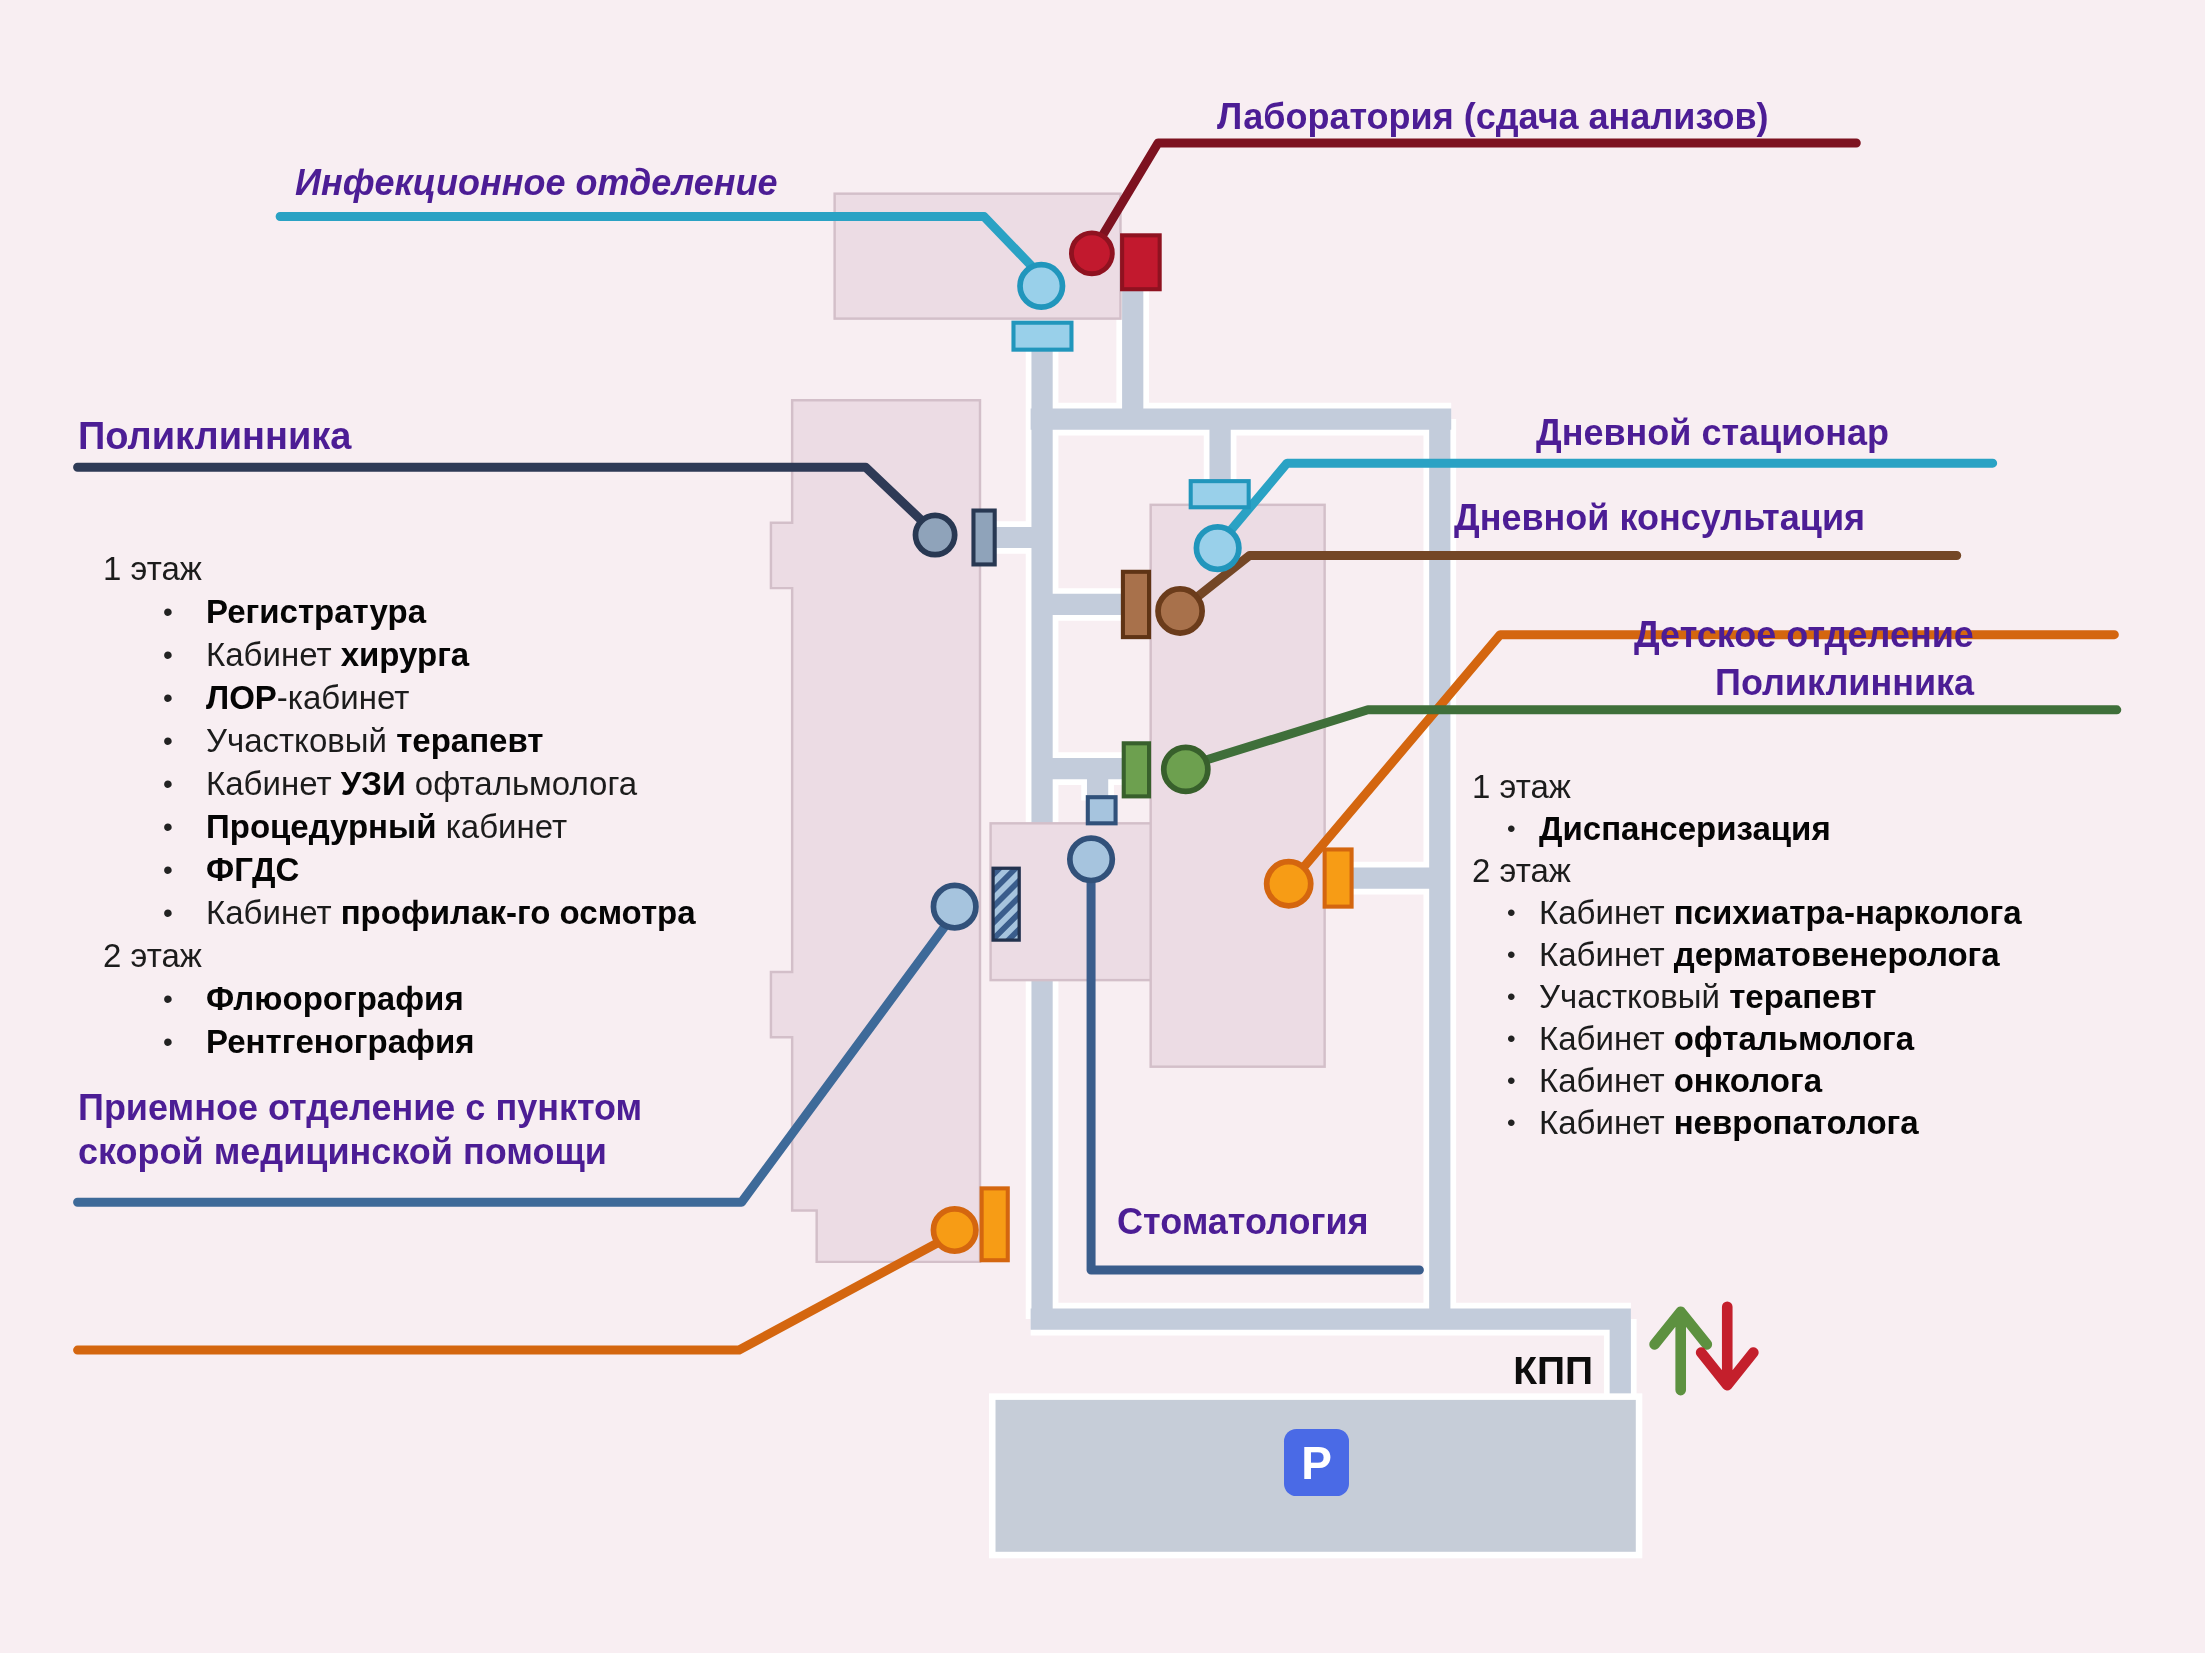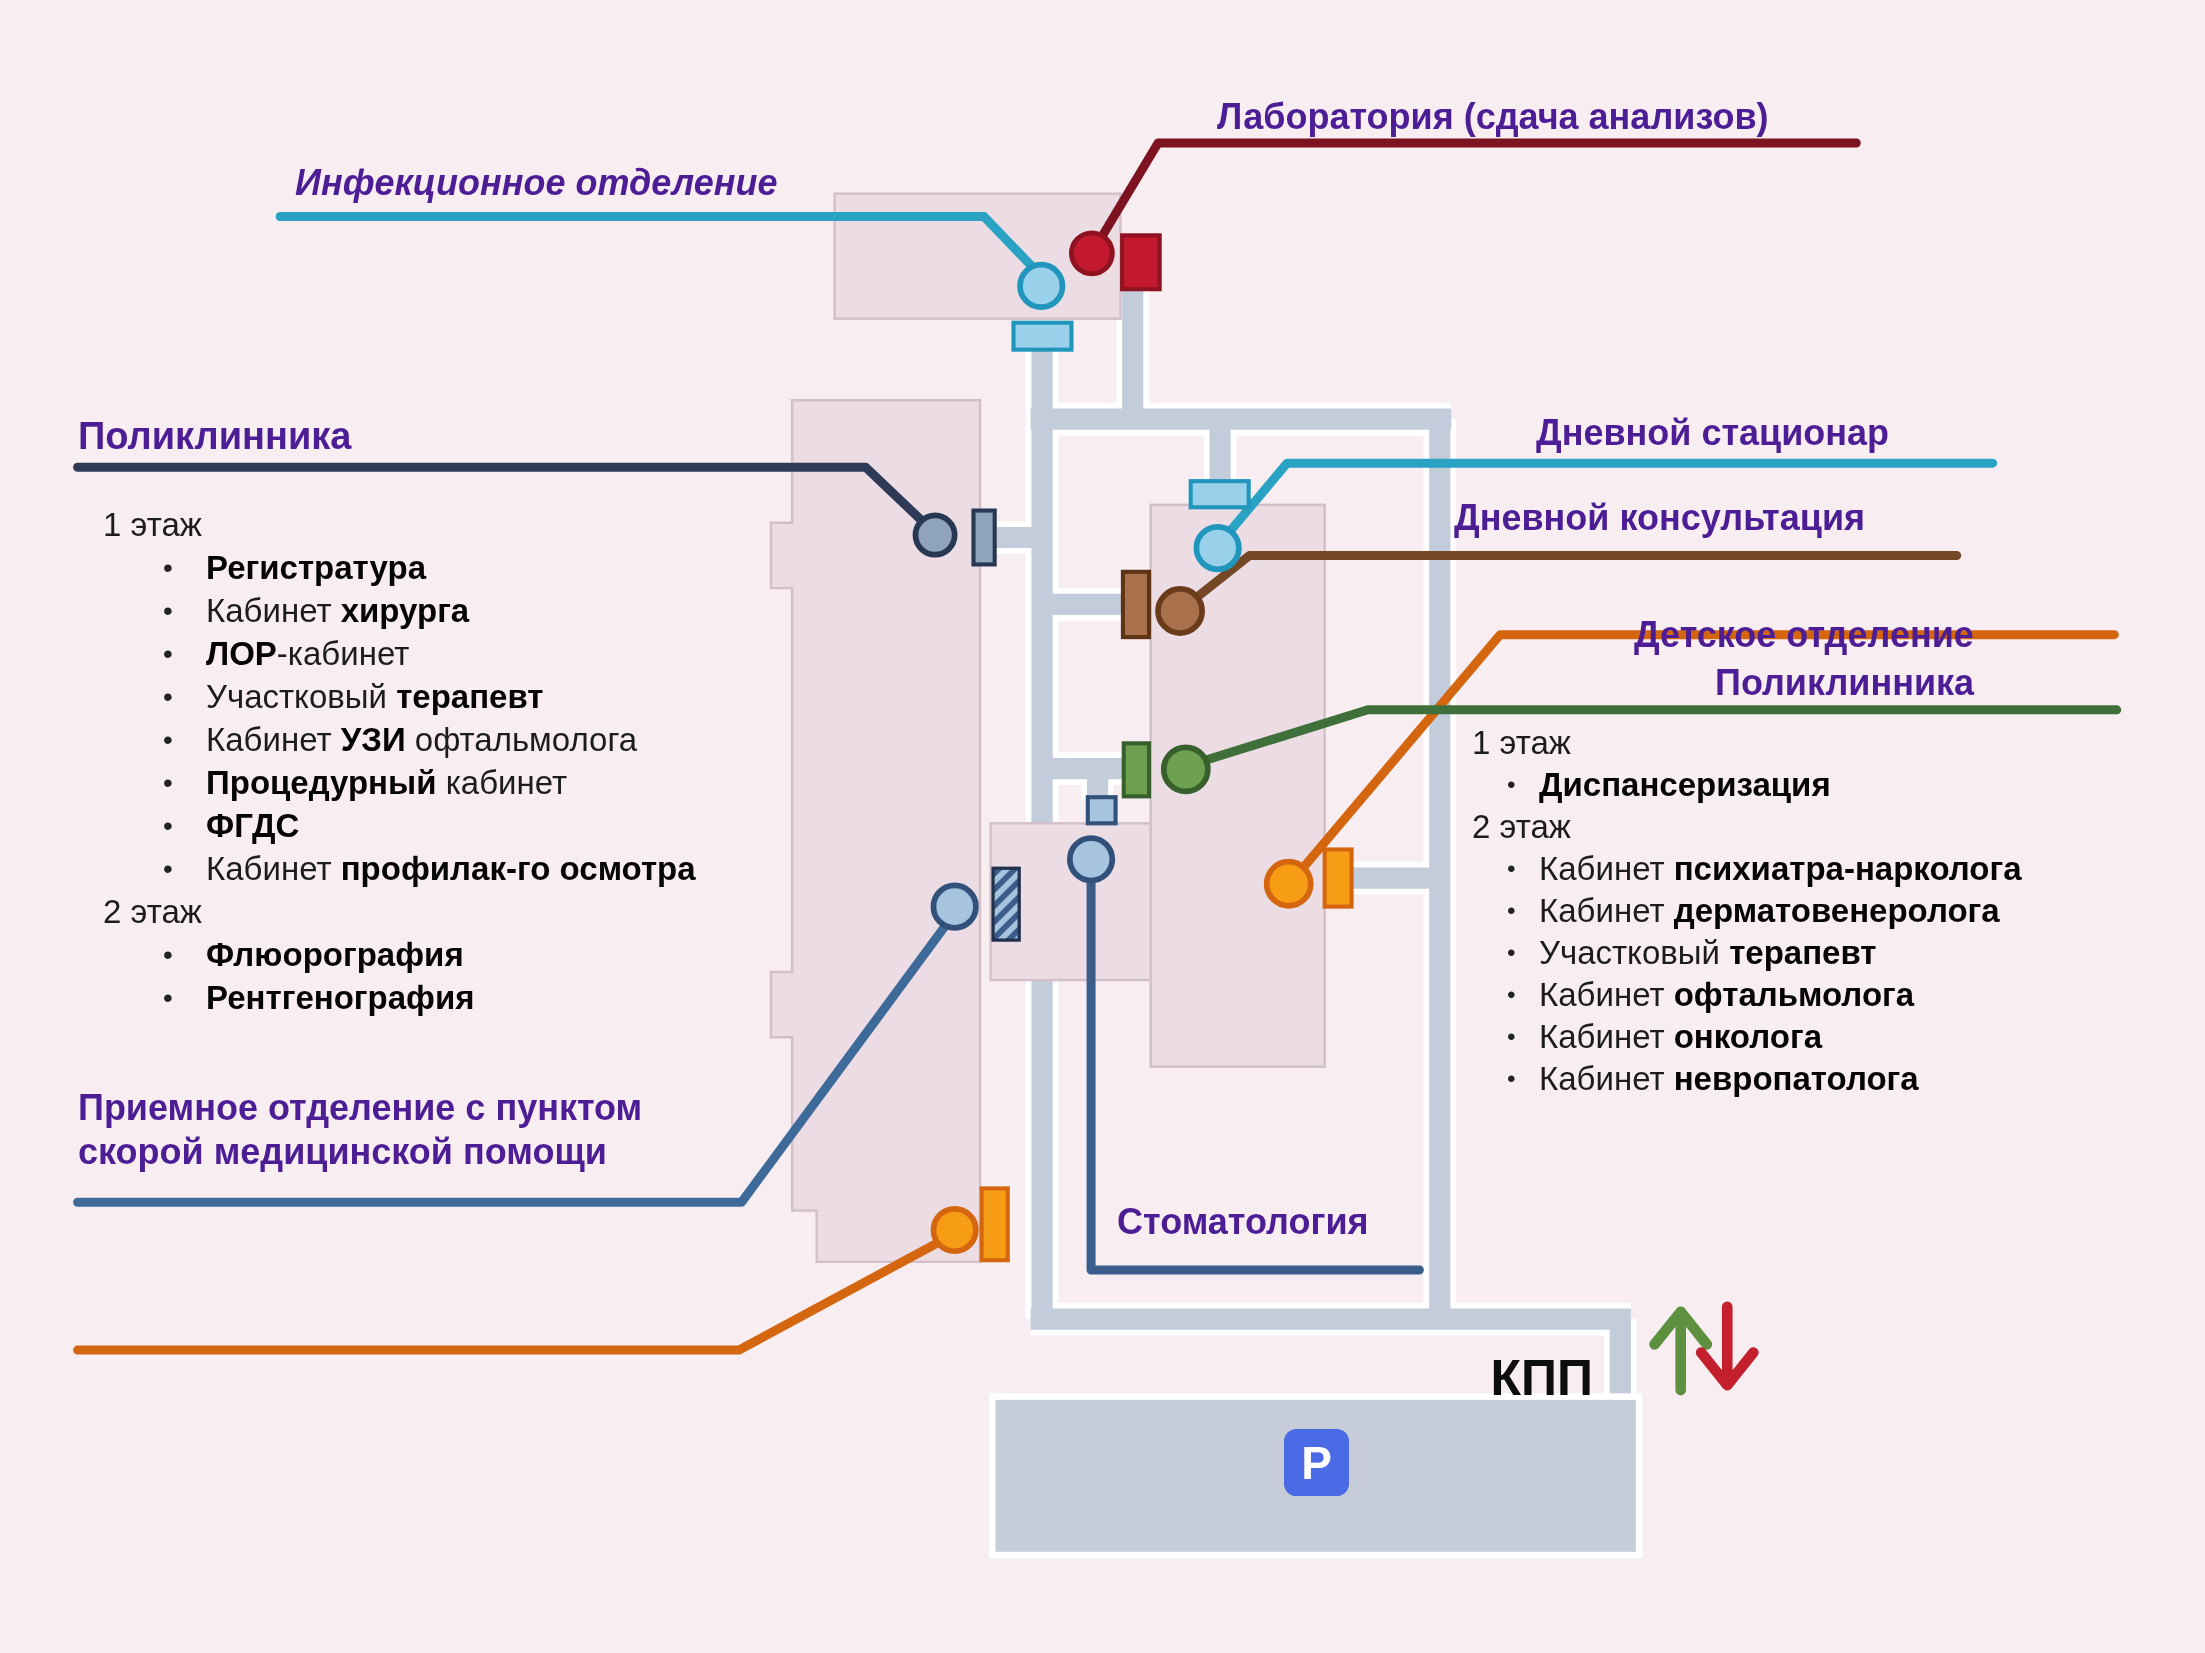--- a/index.html
+++ b/index.html
@@ -9,32 +9,32 @@
     font-family:"Liberation Sans", sans-serif;
     color:#2e3a56;
   }
   #stage{position:absolute;inset:0;width:2205px;height:1654px;}
   svg#map{position:absolute;left:0;top:0;}
 
   .lbl{position:absolute;font-weight:700;font-size:36px;color:#4c1d95;white-space:nowrap;}
   .lbl.right{text-align:left;}
   .lbl.big{font-size:38px;}
 
-  .list{position:absolute;font-size:33px;color:#1c1c1c;}
+  .list{position:absolute;font-size:33px;color:#1c1c1c;margin-top:44px;}
   .list .row{line-height:43px;white-space:nowrap;}
   #right-list .row{line-height:42px;}
   .row .floor{font-weight:400;}
   .row.item{padding-left:103px;position:relative;}
   #right-list .row.item{padding-left:67px;}
   .row.item .bullet{position:absolute;left:60px;top:0;font-size:28px;color:#222;}
   #right-list .row.item .bullet{left:35px;font-size:24.5px;}
   .row .b{font-weight:700;color:#050505;}
 
   #kpp-label{position:absolute;left:1438px;top:1349px;width:155px;text-align:right;
-    font-weight:700;font-size:50px;color:#0d0d0d;}
+    font-weight:700;font-size:39px;color:#0d0d0d;}
   #parking-sign{position:absolute;left:1284px;top:1429px;width:65px;height:67px;
     background:#4a6ae6;border-radius:12.3px;color:#ffffff;font-weight:700;font-size:46px;
     display:flex;align-items:center;justify-content:center;}
   .two-line{line-height:44px;}
 </style>
 </head>
 <body>
 
 <div id="stage">
 

